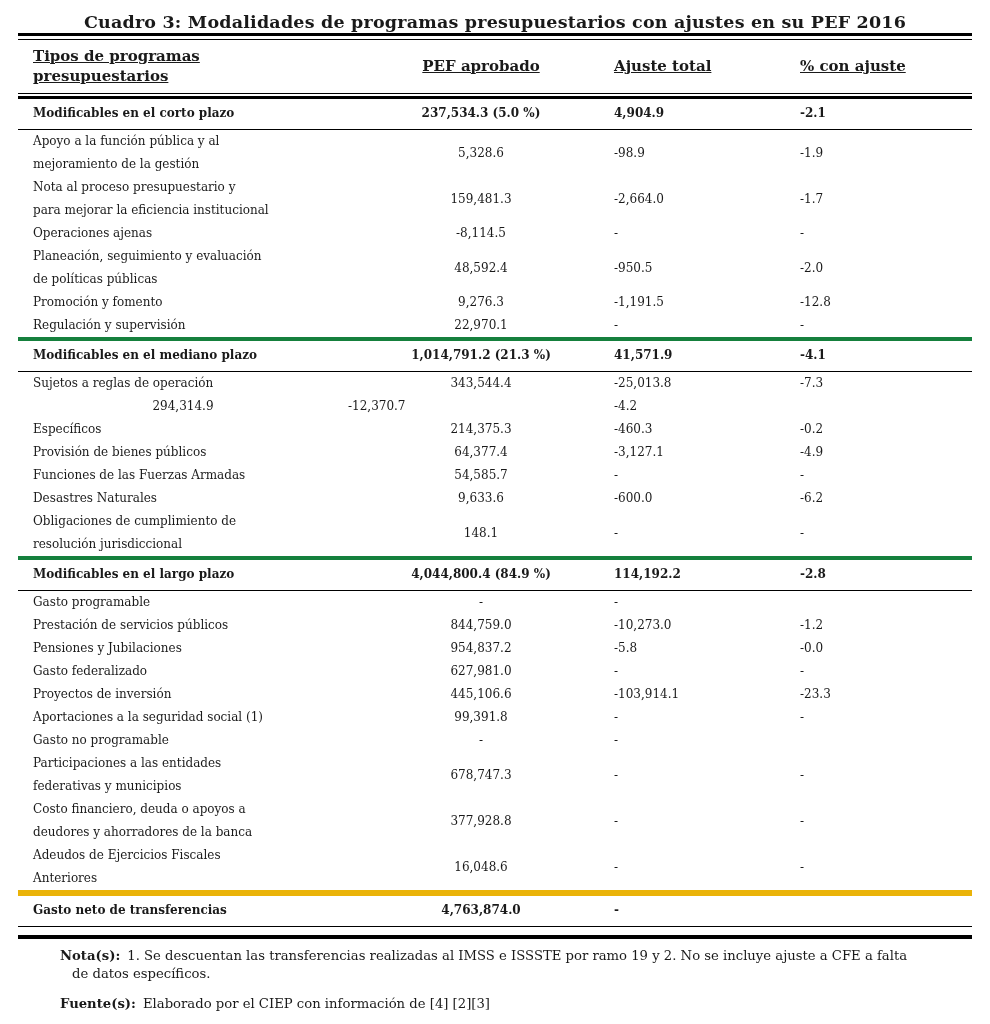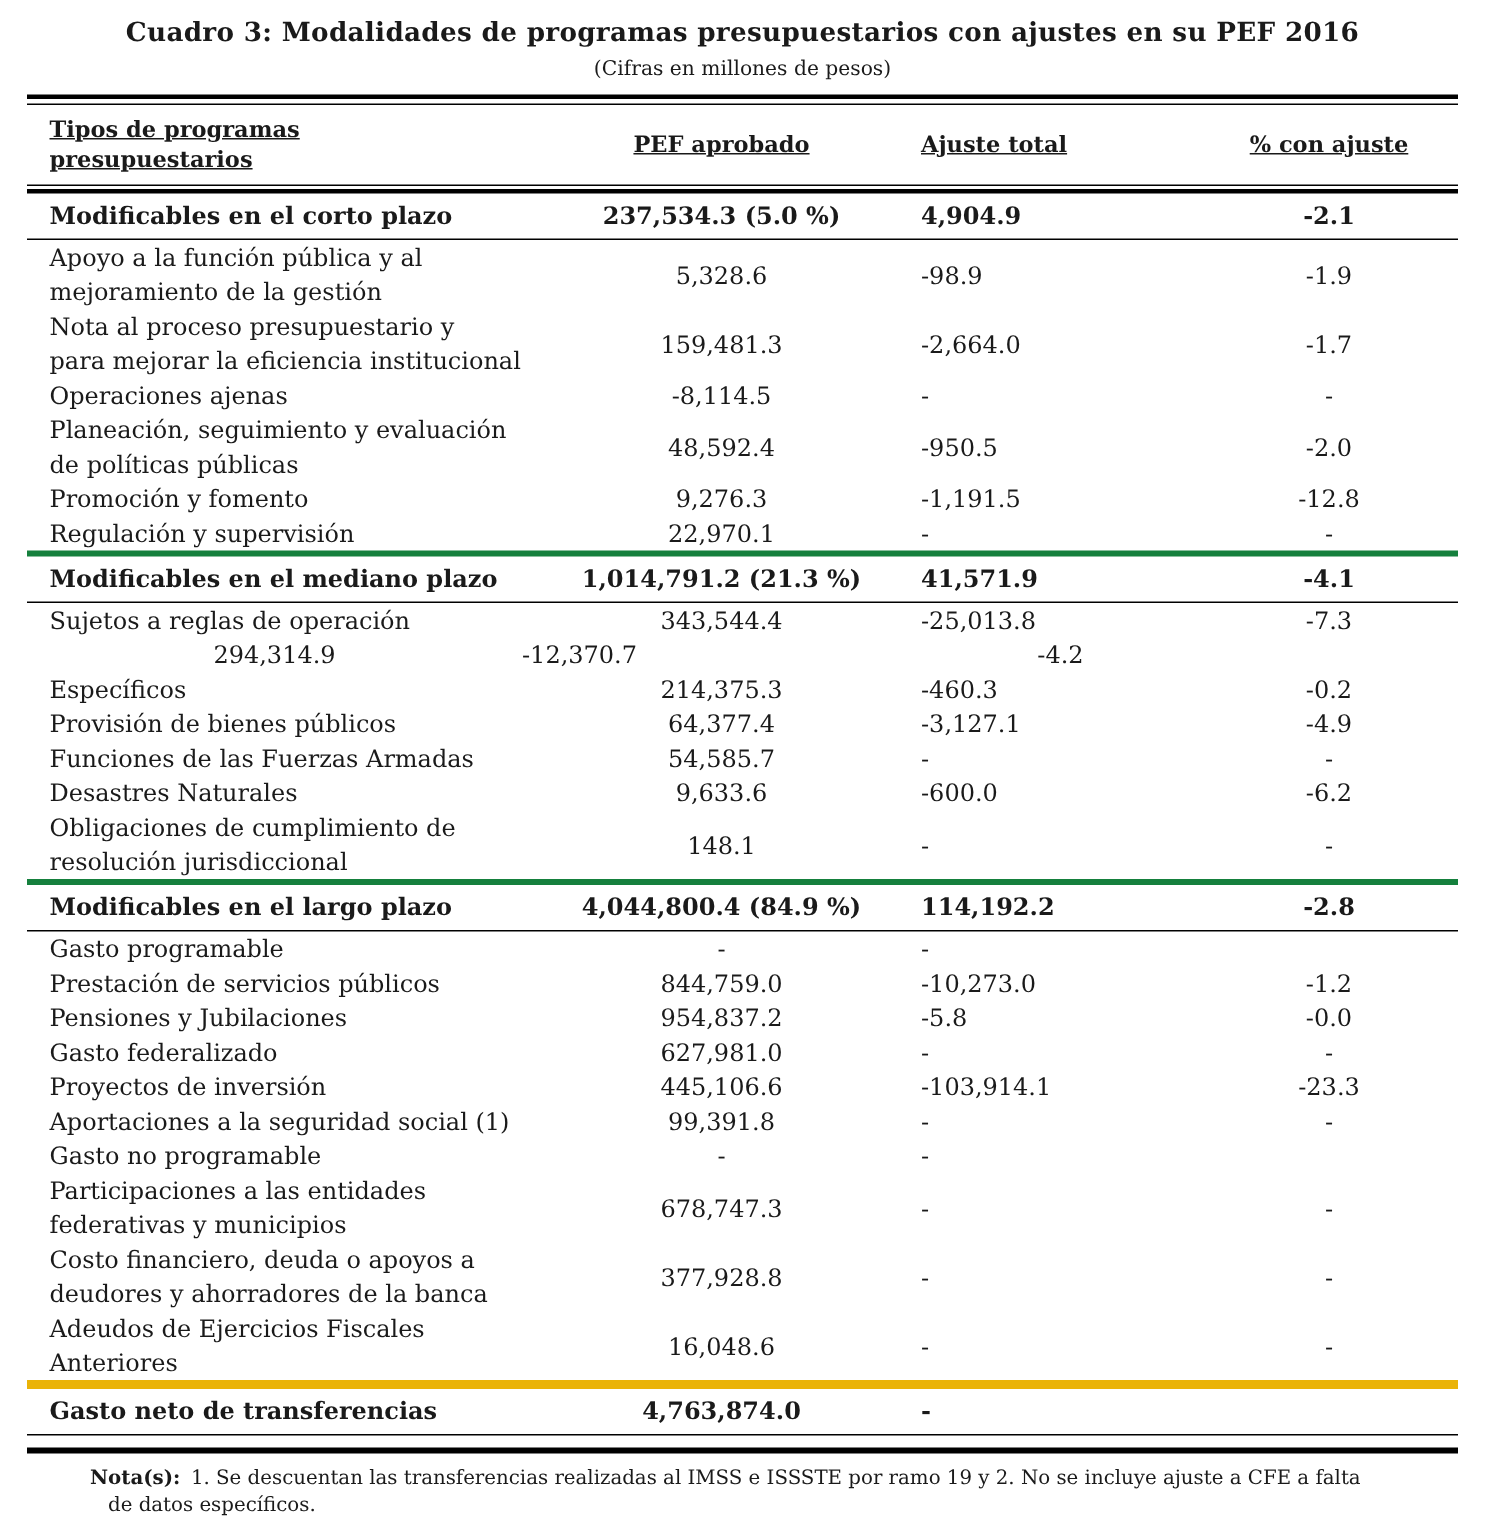--- a/index.html
+++ b/index.html
@@ -37,31 +37,31 @@
 
   .grid {
     display: grid;
     grid-template-columns: 330px 266px 186px 172px;
     align-items: center;
     width: 954px;
   }
   .c1 { padding-left: 15px; white-space: pre-line; text-align: left; }
   .c2 { text-align: center; }
   .c3 { text-align: left; padding-right: 12px; }
-  .c4 { text-align: center; }
+  .c4 { }
 
   .header {
     font-weight: bold;
     font-size: 15px;
     line-height: 20px;
     padding: 6px 0 7px 0;
     text-decoration: underline;
   }
 
-  .row { font-size: 16px; line-height: 23px; }
+  .row { font-size: 12px; line-height: 23px; }
   .row.item { font-weight: normal; }
   .row.section, .row.total {
     font-weight: bold;
     border-bottom: 1px solid #000;
     padding: 3px 0 4px 0;
   }
   .row.section { border-top: 4px solid #15803d; }
   .row.section.first { border-top: none; }
   .row.total { border-top: 6px solid #eab308; }
 
@@ -76,21 +76,20 @@
   }
   .fuente-p { margin-top: 12px; }
   .note-label { font-weight: bold; margin-right: 7px; }
 </style>
 </head>
 <body>
 
 <div class="page">
 
   <div class="title">Cuadro 3: Modalidades de programas presupuestarios con ajustes en su PEF 2016</div>
-  <div class="subtitle">(Cifras en millones de pesos)</div>
 
   <div class="tablewrap">
 
     <div class="rule rule-thick"></div>
     <div class="gap3"></div>
     <div class="rule rule-thin"></div>
 
     <div class="grid header">
       <div class="c1">Tipos de programas
 presupuestarios</div>

